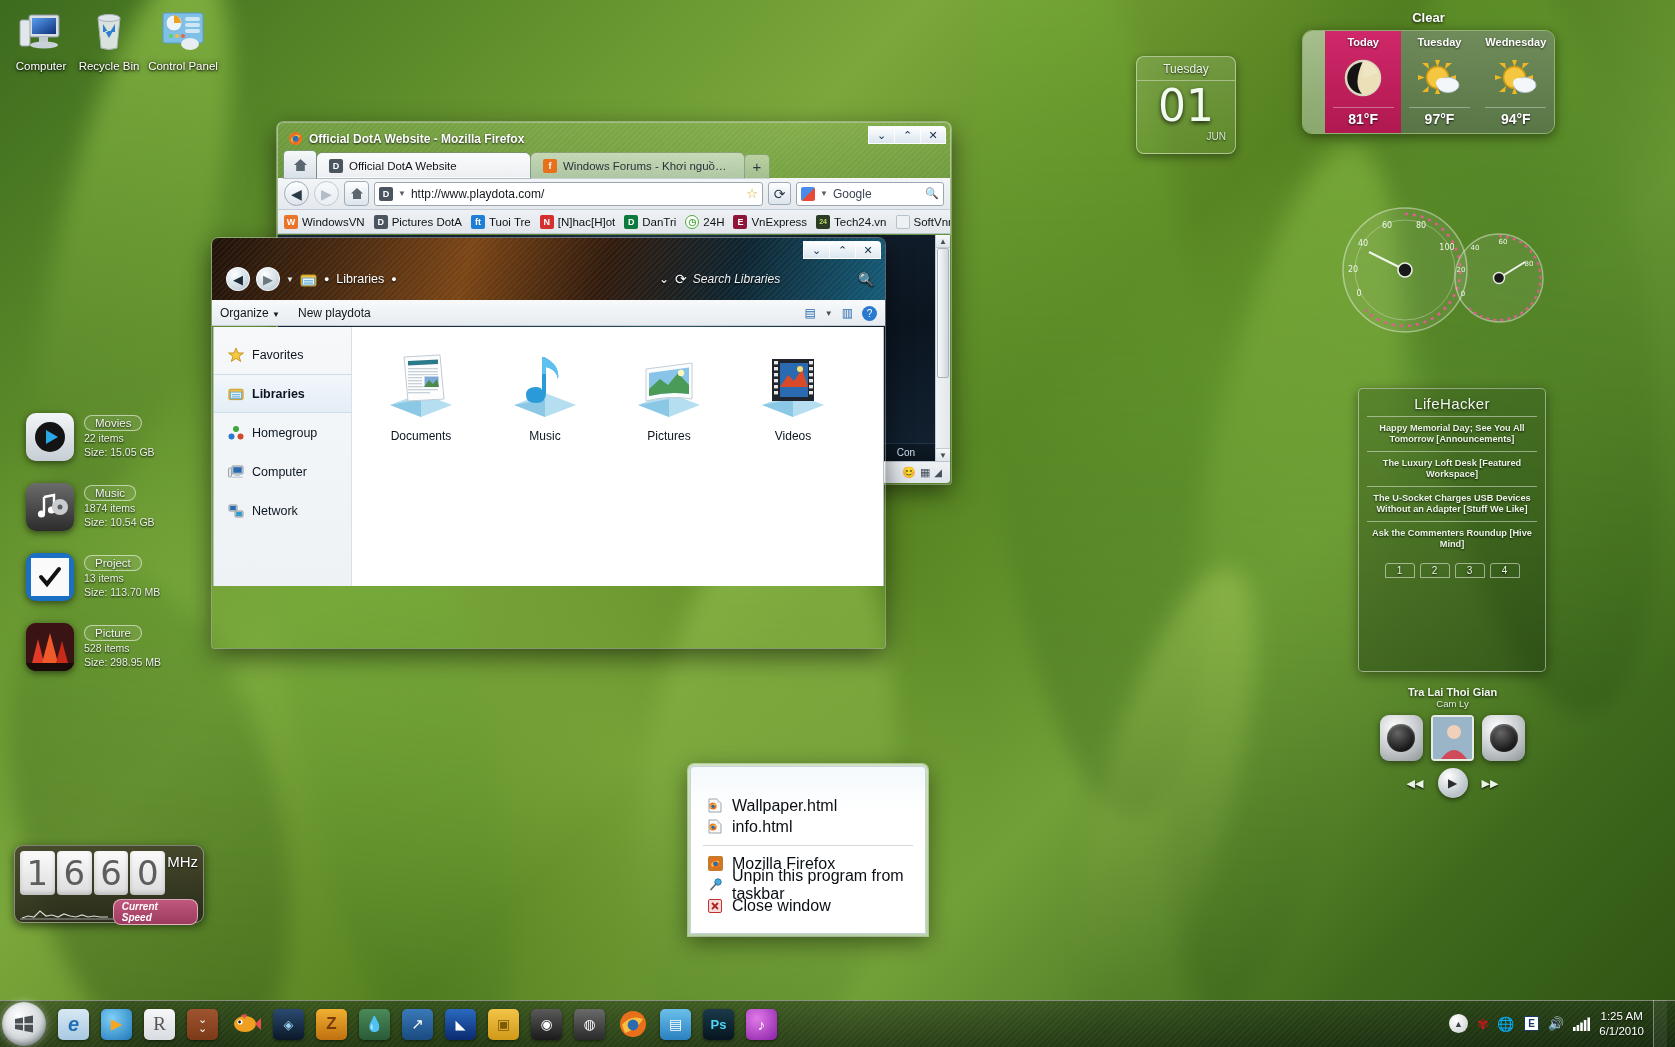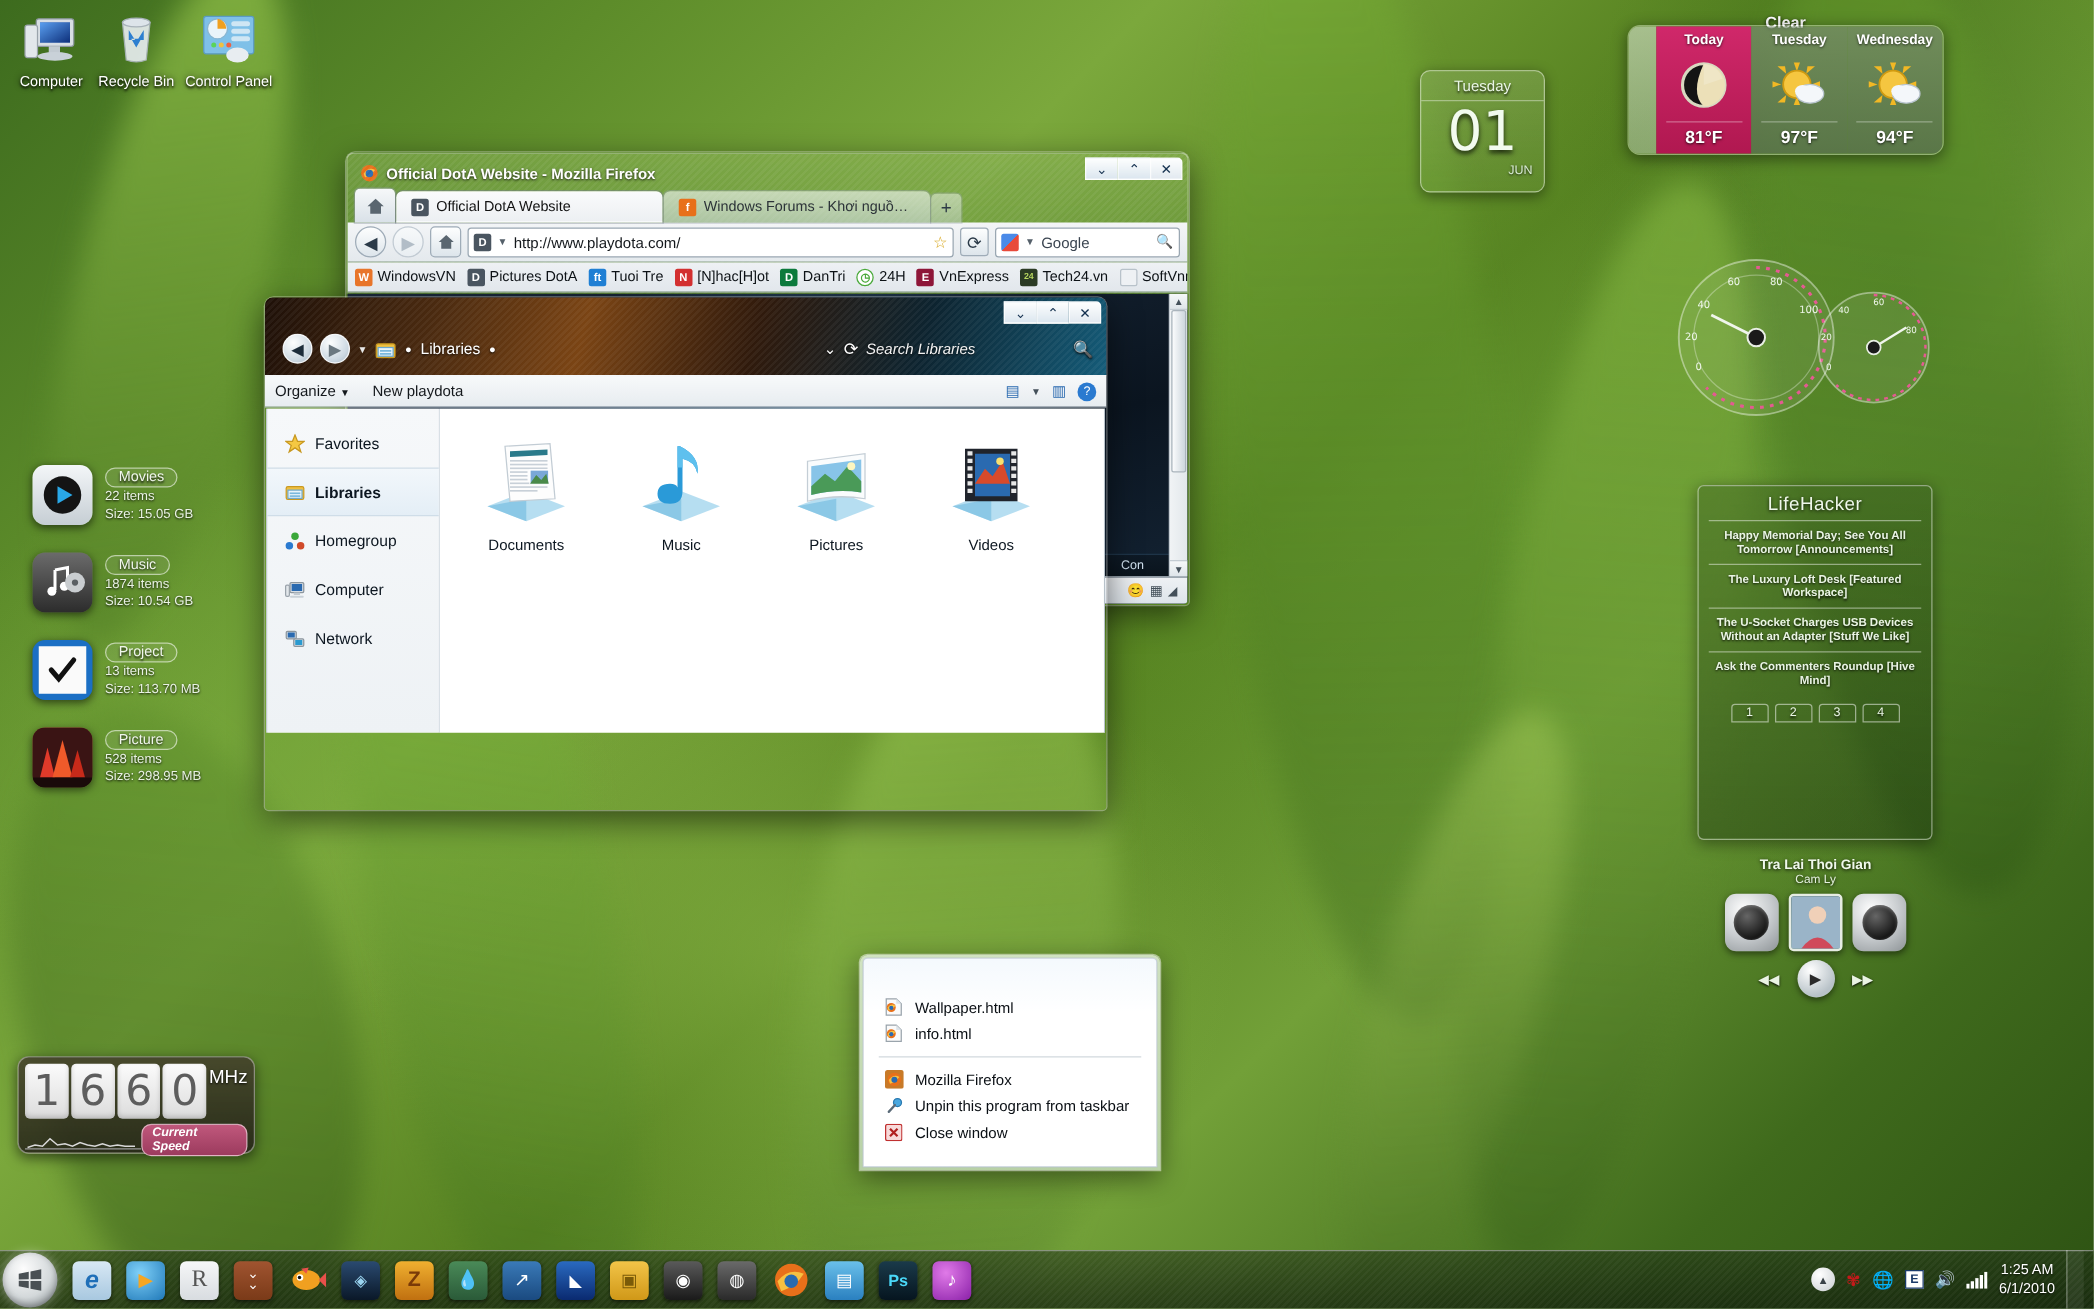--- a/index.html
+++ b/index.html
@@ -109,38 +109,38 @@
      border-radius:0 0 3px 3px; display:flex; align-items:center; gap:14px; padding-left:16px; font-size:12px; color:#14181c;}
 
   
   #jumplist{ position:absolute; left:688px; top:764px; width:240px; height:172px;
      border-radius:6px 6px 0 0; padding:2px;
      background:linear-gradient(rgba(228,240,222,.82),rgba(205,225,198,.78));
      box-shadow:0 0 0 1px rgba(255,255,255,.5), 0 6px 22px rgba(0,0,0,.45); }
   .jl-inner{ background:linear-gradient(#f4f9fd 0%,#ffffff 26%,#ffffff 100%); height:100%;
      border:1px solid rgba(160,175,190,.55); border-radius:4px 4px 0 0; padding-top:28px; }
   .jl-item{ height:21px; display:flex; align-items:center; gap:9px; padding-left:16px;
-     font-size:12px; color:#0a0f14; }
+     font-size:16px; color:#0a0f14; }
   .jl-sep{ height:1px; background:#d2d9de; margin:8px 12px 7px; }
   .jl-ic{ width:16px; height:16px; flex:none; display:flex; align-items:center; justify-content:center; }
 
   
   .gadget{ position:absolute; }
   
   #cal{ left:1136px; top:56px; width:100px; height:98px; border-radius:8px;
      background:linear-gradient(rgba(255,255,255,.12),rgba(255,255,255,.04));
      border:1px solid rgba(255,255,255,.45); box-shadow:0 3px 10px rgba(0,0,0,.4); }
   #cal .c-top{ text-align:center; font-size:12px; color:#eaf6e6; padding-top:5px;
      text-shadow:0 1px 2px rgba(0,0,0,.8); border-bottom:1px solid rgba(255,255,255,.38); padding-bottom:4px;}
   #cal .c-day{ text-align:center; font-size:44px; color:#f2fbef; line-height:50px;
      font-family:"DejaVu Sans",sans-serif; text-shadow:0 2px 4px rgba(0,0,0,.75); }
   #cal .c-mon{ text-align:right; padding-right:9px; font-size:10px; color:#d9ecd4;
      text-shadow:0 1px 2px rgba(0,0,0,.8); }
   
-  #weather{ left:1302px; top:20px; width:253px; height:104px; border-radius:10px; overflow:hidden;
+  #weather{ left:1302px; top:30px; width:253px; height:104px; border-radius:10px; overflow:hidden;
      box-shadow:0 3px 12px rgba(0,0,0,.45); display:flex; border:1px solid rgba(255,255,255,.35); }
   .w-cond{ position:absolute; left:1302px; top:10px; width:253px; text-align:center; font-size:13px;
      color:#fff; font-weight:bold; text-shadow:0 1px 3px rgba(0,0,0,.9); }
   .w-col{ flex:1; display:flex; flex-direction:column; align-items:center; justify-content:space-between;
      padding:5px 0 6px; }
   .w-col .lbl{ font-size:11px; color:#fff; font-weight:bold; text-shadow:0 1px 2px rgba(0,0,0,.7); }
   .w-col .tmp{ font-size:14px; color:#fff; font-weight:bold; text-shadow:0 1px 2px rgba(0,0,0,.8);
      border-top:1px solid rgba(255,255,255,.35); width:80%; text-align:center; padding-top:3px; }
   
   #cpumeter{ left:1335px; top:200px; width:220px; height:140px; }
@@ -163,21 +163,21 @@
   #music .m-a{ font-size:9.5px; color:#e4f0de; text-shadow:0 1px 3px rgba(0,0,0,.9); }
   .spk{ width:46px; height:46px; border-radius:9px;
      background:radial-gradient(circle at 35% 28%,#fefefe,#c9cdd0 50%,#8d9396);
      display:flex; align-items:center; justify-content:center; box-shadow:0 2px 6px rgba(0,0,0,.5); }
   .spk i{ width:28px; height:28px; border-radius:50%;
      background:radial-gradient(circle at 38% 32%,#666,#161616 70%); display:block;
      box-shadow:inset 0 1px 3px rgba(255,255,255,.35); }
   .albumart{ width:46px; height:46px; border-radius:4px; border:2px solid #e6ece3; overflow:hidden;
      background:linear-gradient(#3a5a7c,#8fb0c8); box-shadow:0 2px 6px rgba(0,0,0,.5); }
   
-  .fg{ position:absolute; display:flex; gap:10px; align-items:flex-start; }
+  .fg{ position:absolute; display:flex; gap:10px; align-items:flex-start;margin-top:41px; }
   .fg-ic{ width:48px; height:48px; border-radius:10px; flex:none; display:flex;
      align-items:center; justify-content:center; box-shadow:0 2px 7px rgba(0,0,0,.55); }
   .fg-name{ display:inline-block; font-size:11.5px; color:#f0f6ec; padding:1px 10px;
      border:1px solid rgba(255,255,255,.55); border-radius:8px;
      background:rgba(255,255,255,.08); text-shadow:0 1px 2px rgba(0,0,0,.9); }
   .fg-l{ font-size:10.5px; color:#e9f2e4; text-shadow:0 1px 2px rgba(0,0,0,.95); line-height:14px; }
   
   #speed{ left:14px; top:845px; width:190px; height:78px; border-radius:9px;
      background:linear-gradient(rgba(62,48,44,.72),rgba(30,24,22,.8));
      border:1px solid rgba(255,255,255,.4); box-shadow:0 3px 10px rgba(0,0,0,.55); padding:5px; }

